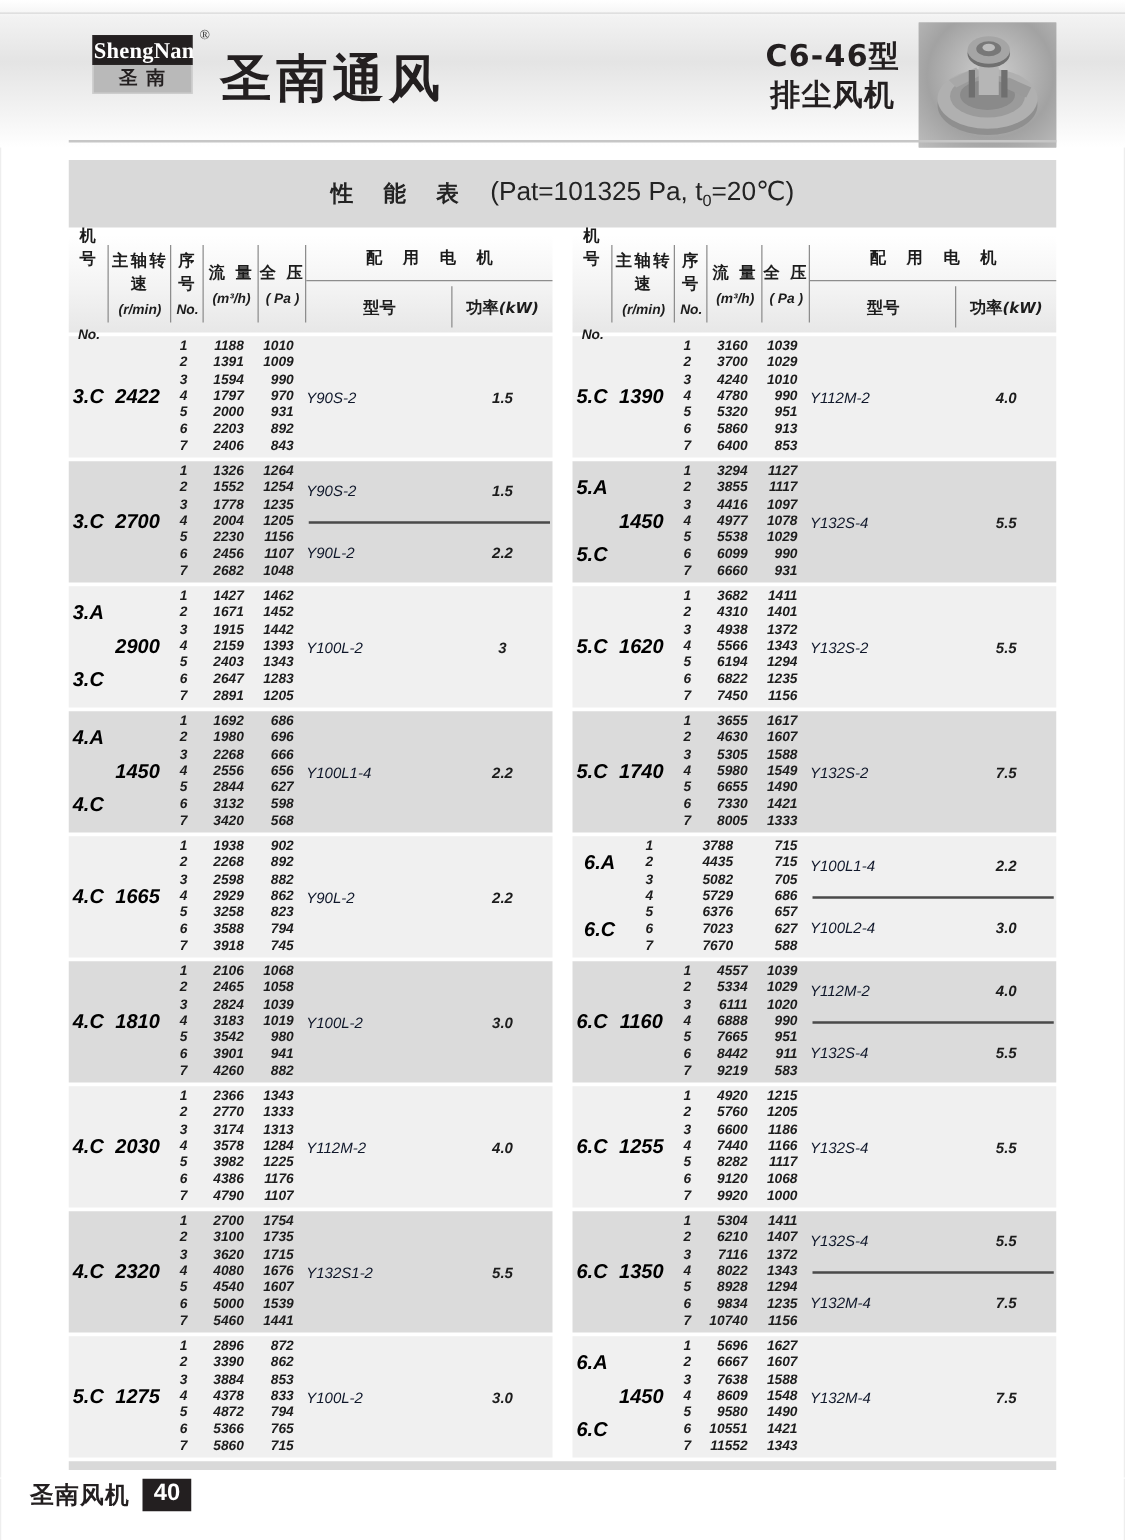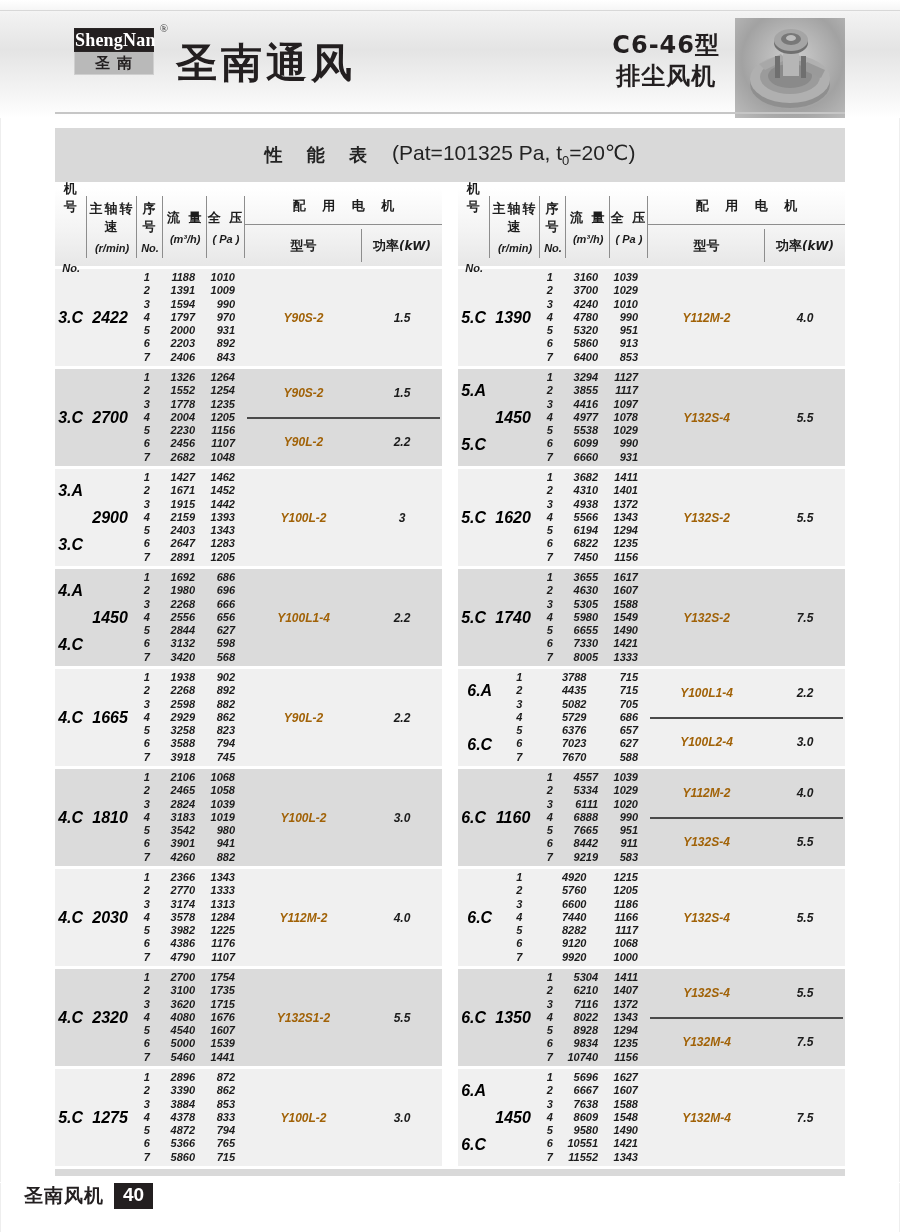--- a/index.html
+++ b/index.html
@@ -127,21 +127,21 @@
     font-size:11px; font-style:italic; font-weight:600; color:#1c1c1c;
     line-height:13.2px; font-family:"Liberation Sans","DejaVu Sans",sans-serif;
   }
   .stack.right { align-items:flex-end; padding-right:10px; }
   .stack.seq { align-items:center; }
 
   .motor-single { width:197px; display:flex; align-items:center; }
   .motor-split  { width:197px; display:flex; flex-direction:column; }
   .ms-row { flex:1; display:flex; align-items:center; }
   .ms-sep { height:2px; background:#4a4a4a; margin:0 2px; }
-  .m-name { width:117px; text-align:center; font-size:12px; font-style:italic; font-weight:700; color:#a16207; }
+  .m-name { width:117px; text-align:left; font-size:12px; font-style:italic; font-weight:400; color:#0f172a; }
   .m-pow  { width:80px; text-align:center; font-size:12px; font-style:italic; font-weight:600; color:#1c1c1c; }
 
   
   .foot-rule { position:absolute; left:55px; bottom:56px; width:790px; height:7px; background:#d9d9d9; }
   .footer {
     position:absolute; left:0; bottom:0; width:900px; height:50px;
     display:flex; align-items:flex-start; padding-left:24px;
     border-top:1px solid #ffffff;
   }
   .foot-cn {
@@ -843,20 +843,21 @@
     <div class="ms-row">
       <div class="m-name">Y132S-4</div>
       <div class="m-pow">5.5</div>
     </div>
   </div>
   </div>
   <div class="block shade-a">
     <div class="cell multi c-no">
             <div>6.C</div>
           </div>
+    <div class="cell c-rpm">1255</div>
     <div class="stack seq c-seq">
             <div>1</div>
             <div>2</div>
             <div>3</div>
             <div>4</div>
             <div>5</div>
             <div>6</div>
             <div>7</div>
           </div>
     <div class="stack right c-flow">

